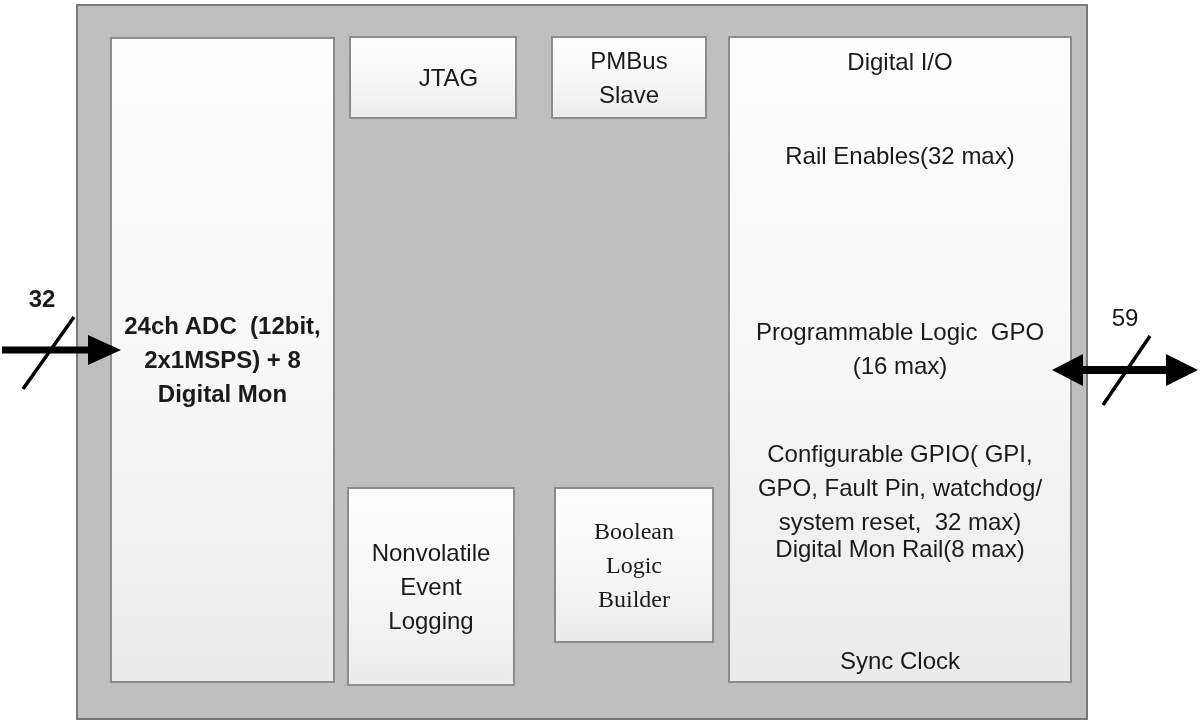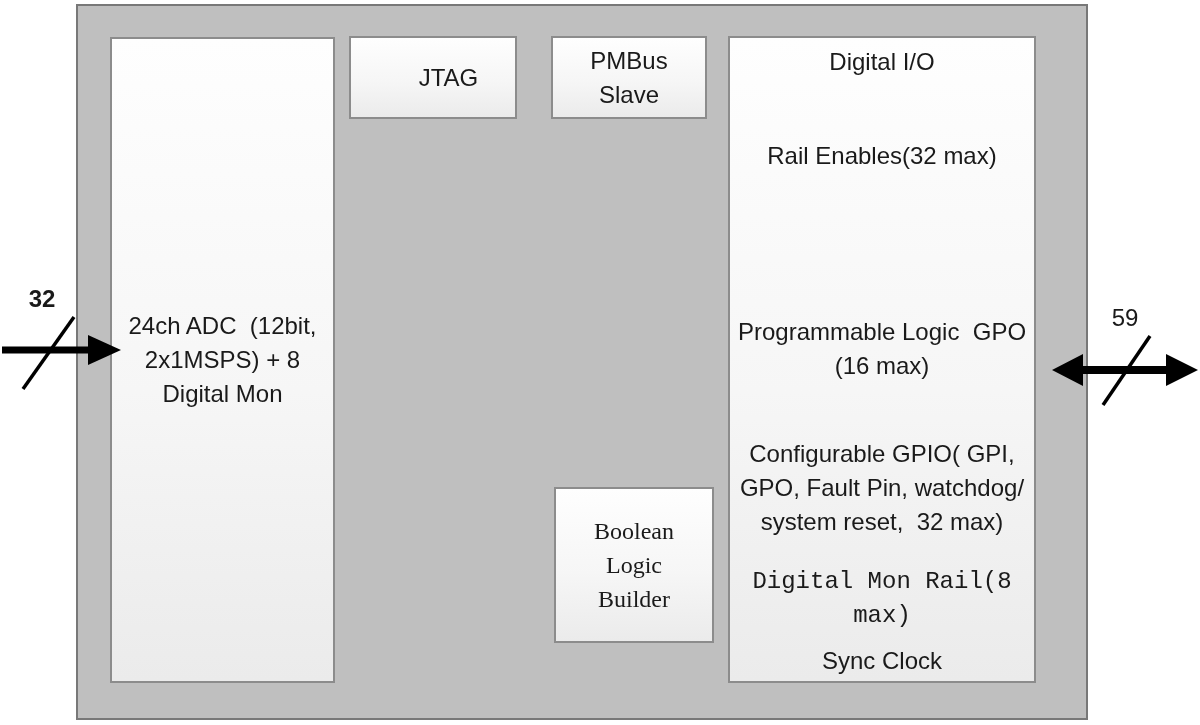--- a/index.html
+++ b/index.html
@@ -25,37 +25,37 @@
     border:2px solid var(--chip-border);z-index:1;
   }
   .block{
     position:absolute;box-sizing:border-box;z-index:2;
     background:linear-gradient(180deg,var(--block-fill-top) 0%,#f6f6f6 55%,var(--block-fill-bottom) 100%);
     border:2px solid var(--block-border);
     display:flex;align-items:center;justify-content:center;
     text-align:center;font-size:24px;line-height:34px;
     white-space:pre-wrap;
   }
-  .adc{left:110px;top:37px;width:225px;height:646px;}
+  .adc{left:110px;top:37px;width:225px;height:646px;font-weight:bold;}
   .jtag{left:349px;top:36px;width:168px;height:83px;padding-left:31px;}
   .pmbus{left:551px;top:36px;width:156px;height:83px;}
   .seq{left:349px;top:155px;width:364px;height:301px;}
   .nv{left:347px;top:487px;width:168px;height:199px;}
   .bool{left:554px;top:487px;width:160px;height:156px;font-family:Liberation Serif, serif;}
-  .dio{left:728px;top:36px;width:308px;height:647px;display:block;}
+  .dio{left:728px;top:36px;width:344px;height:647px;display:block;}
   .dio-line{
     position:absolute;left:0;right:0;text-align:center;
     font-size:24px;line-height:34px;white-space:pre-wrap;
   }
   .dio-title{top:7px;}
   .dio-i0{top:101px;}
   .dio-i1{top:187px;}
   .dio-i2{top:277px;}
   .dio-i3{top:399px;}
-  .dio-i4{top:527px;font-family:Liberation Mono, monospace;}
+  .dio-i4{top:494px;}
   .dio-i5{top:606px;}
   .arrows{position:absolute;left:0;top:0;z-index:3;pointer-events:none;}
   .shaft-l{stroke:var(--arrow);stroke-width:7px;}
   .shaft-r{stroke:var(--arrow);stroke-width:8px;}
   .head{fill:var(--arrow);stroke:none;}
   .slash{stroke:var(--arrow);stroke-width:3.5px;}
   .bus-label{
     position:absolute;z-index:4;font-size:24px;line-height:26px;
     text-align:center;width:40px;
   }
@@ -78,20 +78,25 @@
   <div class="block jtag">
     <span>JTAG</span>
   </div>
 
   <div class="block pmbus">
     <span>PMBus
 Slave</span>
   </div>
 
 
+  <div class="block nv">
+    <span>Nonvolatile
+Event
+Logging</span>
+  </div>
 
   <div class="block bool">
     <span>Boolean
 Logic
 Builder</span>
   </div>
 
   <div class="block dio">
     <div class="dio-line dio-title">Digital I/O</div>
     <div class="dio-line dio-i0">Rail Enables(32 max)</div>

